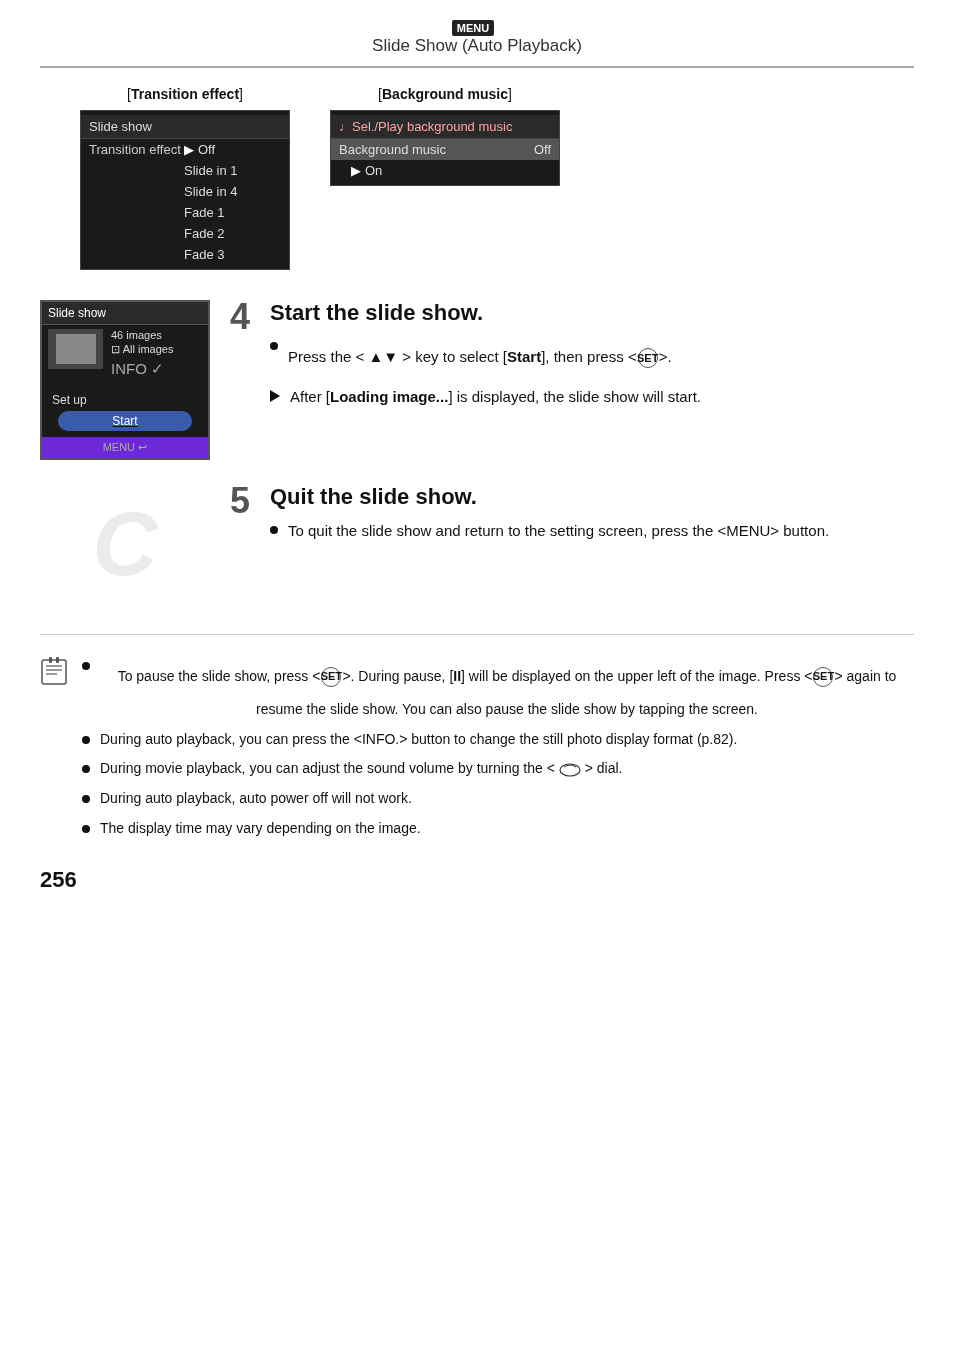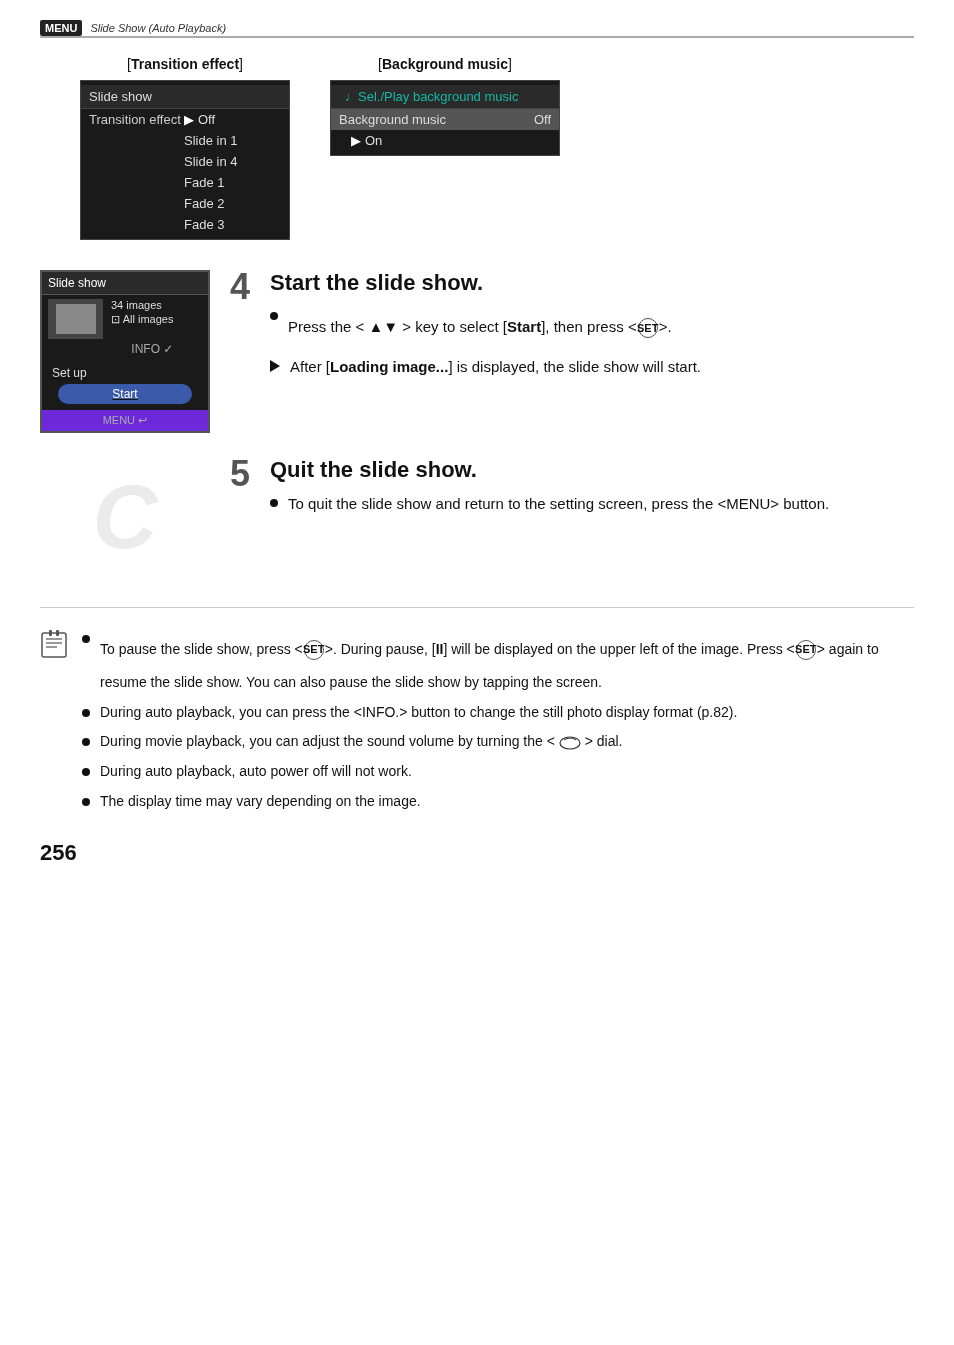--- a/index.html
+++ b/index.html
@@ -11,35 +11,36 @@
       font-size: 15px;
       color: #111;
       padding: 20px 40px;
     }
 
     
     .page-header {
       display: flex;
       align-items: center;
       margin-bottom: 18px;
+      padding-bottom: 10px;
       border-bottom: 2px solid #aaa;
+      flex-direction: column;
     }
     .menu-badge {
       background: #222;
       color: #fff;
       font-size: 11px;
       font-weight: bold;
       padding: 2px 5px;
       margin-right: 8px;
       border-radius: 2px;
     }
     .header-title {
-      font-size: 11px;
+      font-size: 17px;
       color: #333;
-      font-style: italic;
     }
 
     
     .panels-row {
       display: flex;
       gap: 40px;
       margin-bottom: 30px;
       justify-content: flex-start;
       align-items: flex-start;
       padding-left: 40px;
@@ -94,23 +95,23 @@
 
     
     .bg-music-menu {
       background: #1a1a1a;
       color: #eee;
       border: 1px solid #444;
       min-width: 230px;
       padding: 4px 0;
     }
     .bg-music-menu .top-row {
-      padding: 4px 14px;
+      padding: 4px 8px;
       font-size: 13px;
-      color: #14b8a6;
+      color: #fca5a5;
       border-bottom: 1px solid #444;
       background: #2a2a2a;
     }
     .bg-music-menu .music-row {
       display: flex;
       align-items: center;
       padding: 3px 8px;
       font-size: 13px;
       color: #ddd;
     }
@@ -304,20 +305,21 @@
     .notes-icon {
       font-size: 22px;
       margin-top: 2px;
       flex-shrink: 0;
       width: 28px;
       text-align: center;
     }
     .notes-list {
       list-style: none;
       flex: 1;
+      text-align: center;
     }
     .notes-list li {
       display: flex;
       align-items: flex-start;
       margin-bottom: 8px;
       font-size: 14px;
       line-height: 1.55;
     }
     .notes-list li .bullet-dot {
       margin-top: 7px;
@@ -410,23 +412,23 @@
 
 <div class="step-row">
 
   <div class="slideshow-screen">
     <div class="ss-title">Slide show</div>
     <div class="ss-body">
       <div class="ss-thumb">
         <div class="ss-thumb-inner"></div>
       </div>
       <div class="ss-info-col">
-        <div class="ss-info-line">34 images</div>
+        <div class="ss-info-line">46 images</div>
         <div class="ss-info-line with-icon">All images</div>
-        <div style="font-size:12px;color:#aaa;margin-top:14px;text-align:right;">INFO ✓</div>
+        <div style="font-size:15px;color:#aaa;margin-top:2px;">INFO ✓</div>
       </div>
     </div>
     <div class="ss-menu-items">
       <div class="ss-menu-item">Set up</div>
       <div class="ss-menu-item btn-start">Start</div>
     </div>
     <div class="ss-bottom-bar">
       <span class="ss-bottom-icon">MENU ↩</span>
     </div>
   </div>

